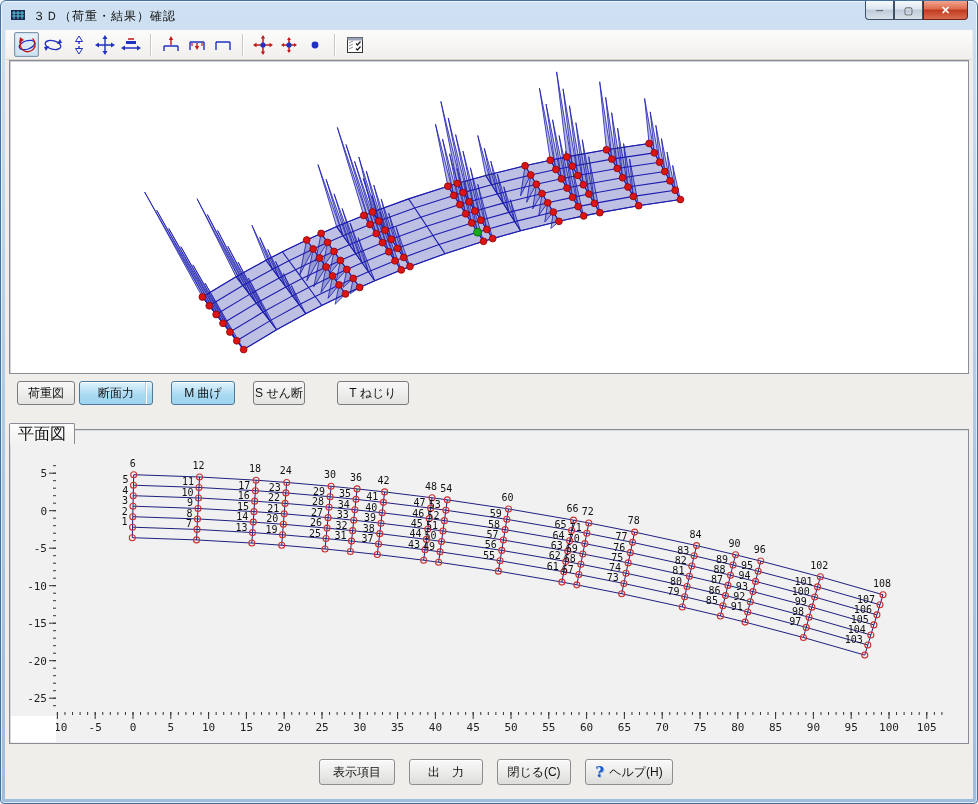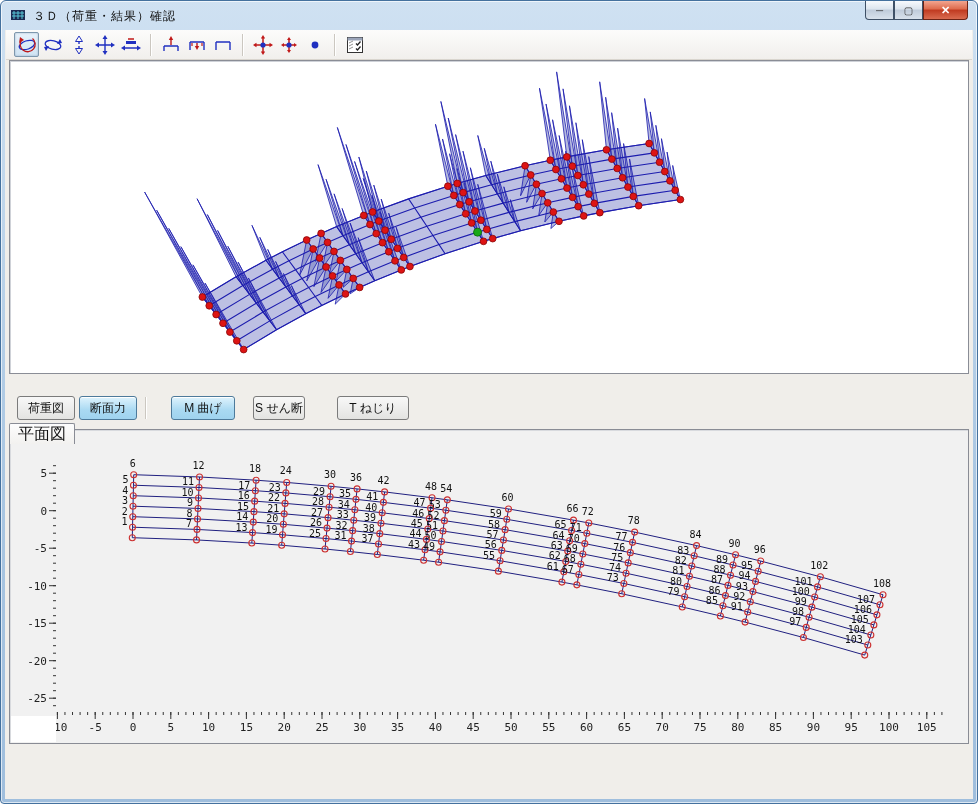--- a/index.html
+++ b/index.html
@@ -24,21 +24,21 @@
              background:linear-gradient(#fcfcfb,#f1efec); border-bottom:1px solid #d9d5ce;
              display:flex; align-items:center; padding-left:8px; }
   .tool-btn { width:25px; height:25px; display:flex; align-items:center; justify-content:center;
               border:1px solid transparent; border-radius:2px; margin-right:1px; }
   .tool-btn.selected { border:1px solid #7d97ad; background:linear-gradient(#e7f2fb,#cfe3f3);
               box-shadow:inset 0 0 2px rgba(60,90,120,.4); }
   .tool-sep { width:2px; height:22px; margin:0 6px; border-left:1px solid #cbc7c0; border-right:1px solid #ffffff; }
 
   .viewport3d { position:absolute; left:4px; top:30px; width:960px; height:314px; background:#ffffff;
               border:1px solid #8a8d96; box-shadow:inset 1px 1px 0 #cfd2d8; }
-  .diagram-row { position:absolute; left:0; top:345px; width:100%; height:32px;margin-top:15px; }
+  .diagram-row { position:absolute; left:0; top:345px; width:100%; height:32px; }
   .diag-btn { position:absolute; top:6px; height:24px; border:1px solid #7b7b7b; border-radius:3px;
               background:linear-gradient(#f8f8f8,#e3e3e1); font-size:12px; color:#111;
               display:flex; align-items:center; justify-content:center; }
   .diag-btn.active { border-color:#4d7a9b; background:linear-gradient(#dff3fd,#a9d9f2 60%,#9fd3ef);
               box-shadow:inset 0 1px 0 #fff; }
   .diag-sep { position:absolute; left:140px; top:7px; height:22px; width:2px;
               border-left:1px solid #cbc7c0; border-right:1px solid #fff; }
 
   .tab { position:absolute; left:4px; top:393px; width:66px; height:21px;
          border:1px solid #898c95; border-bottom:none; border-radius:2px 2px 0 0;
@@ -381,21 +381,21 @@
           <circle cx="654.74284" cy="110.51712160000004" r="3.4" fill="#dd1414" stroke="#8a0808" stroke-width="0.8"></circle>
           <circle cx="659.9567181461088" cy="119.85720936514058" r="3.4" fill="#dd1414" stroke="#8a0808" stroke-width="0.8"></circle>
           <circle cx="665.1705962922176" cy="129.19729713028107" r="3.4" fill="#dd1414" stroke="#8a0808" stroke-width="0.8"></circle>
           <circle cx="670.3844744383262" cy="138.5373848954216" r="3.4" fill="#dd1414" stroke="#8a0808" stroke-width="0.8"></circle>
           <circle cx="467.56098949244847" cy="171.14791162194106" r="4" fill="#18a818" stroke="#0a6a0a" stroke-width="0.8"></circle>
         </svg>
     </div>
 
     <div class="diagram-row">
       <div class="diag-btn" style="left:12px;width:58px;">荷重図</div>
-      <div class="diag-btn active" style="left:74px;width:58px;">断面力</div>
+      <div class="diag-btn active" style="left:74px;width:74px;">断面力</div>
       <div class="diag-sep"></div>
       <div class="diag-btn active" style="left:166px;width:64px;">M 曲げ</div>
       <div class="diag-btn" style="left:248px;width:52px;">S せん断</div>
       <div class="diag-btn" style="left:332px;width:72px;">T ねじり</div>
     </div>
 
     <div class="tab">平面図</div>
 
     <div class="plot-panel">
       <svg id="svgPlan" width="958" height="313">
@@ -868,15 +868,24 @@
           <text x="858.88" y="192.91426" text-anchor="end" font-size="10" fill="#111">105</text>
           <circle cx="860.8351577176267" cy="204.97037810106417" r="3" fill="none" stroke="#cc3030" stroke-width="1.1"></circle>
           <text x="855.8351577176267" y="202.97037810106417" text-anchor="end" font-size="10" fill="#111">104</text>
           <circle cx="857.7903154352533" cy="215.02649620212833" r="3" fill="none" stroke="#cc3030" stroke-width="1.1"></circle>
           <text x="852.7903154352533" y="213.02649620212833" text-anchor="end" font-size="10" fill="#111">103</text>
           <circle cx="854.74547315288" cy="225.08261430319243" r="3" fill="none" stroke="#cc3030" stroke-width="1.1"></circle>
         </svg>
       <div class="plot-corner"></div>
     </div>
 
+    <div class="footer">
+      <div class="ftr-btn" style="left:314px;width:76px;">表示項目</div>
+      <div class="ftr-btn" style="left:404px;width:74px;">出　力</div>
+      <div class="ftr-btn" style="left:492px;width:74px;">閉じる(C)</div>
+      <div class="ftr-btn" style="left:580px;width:88px;">
+        <span class="help-q">?</span>
+        <span>ヘルプ(H)</span>
+      </div>
+    </div>
 
   </div>
 </div>
 
 </body></html>

